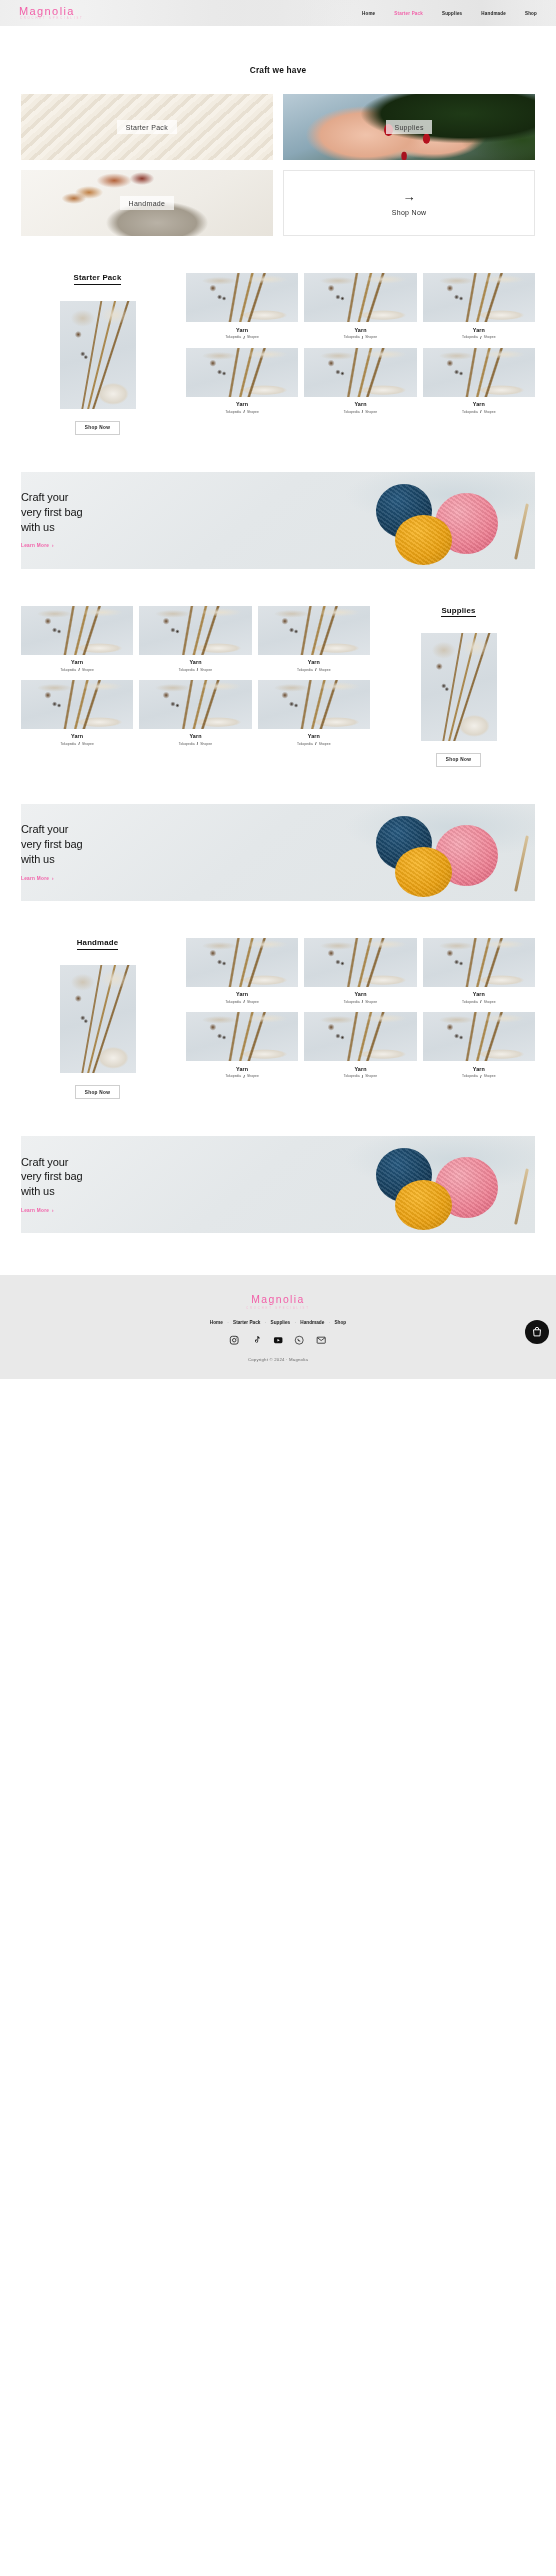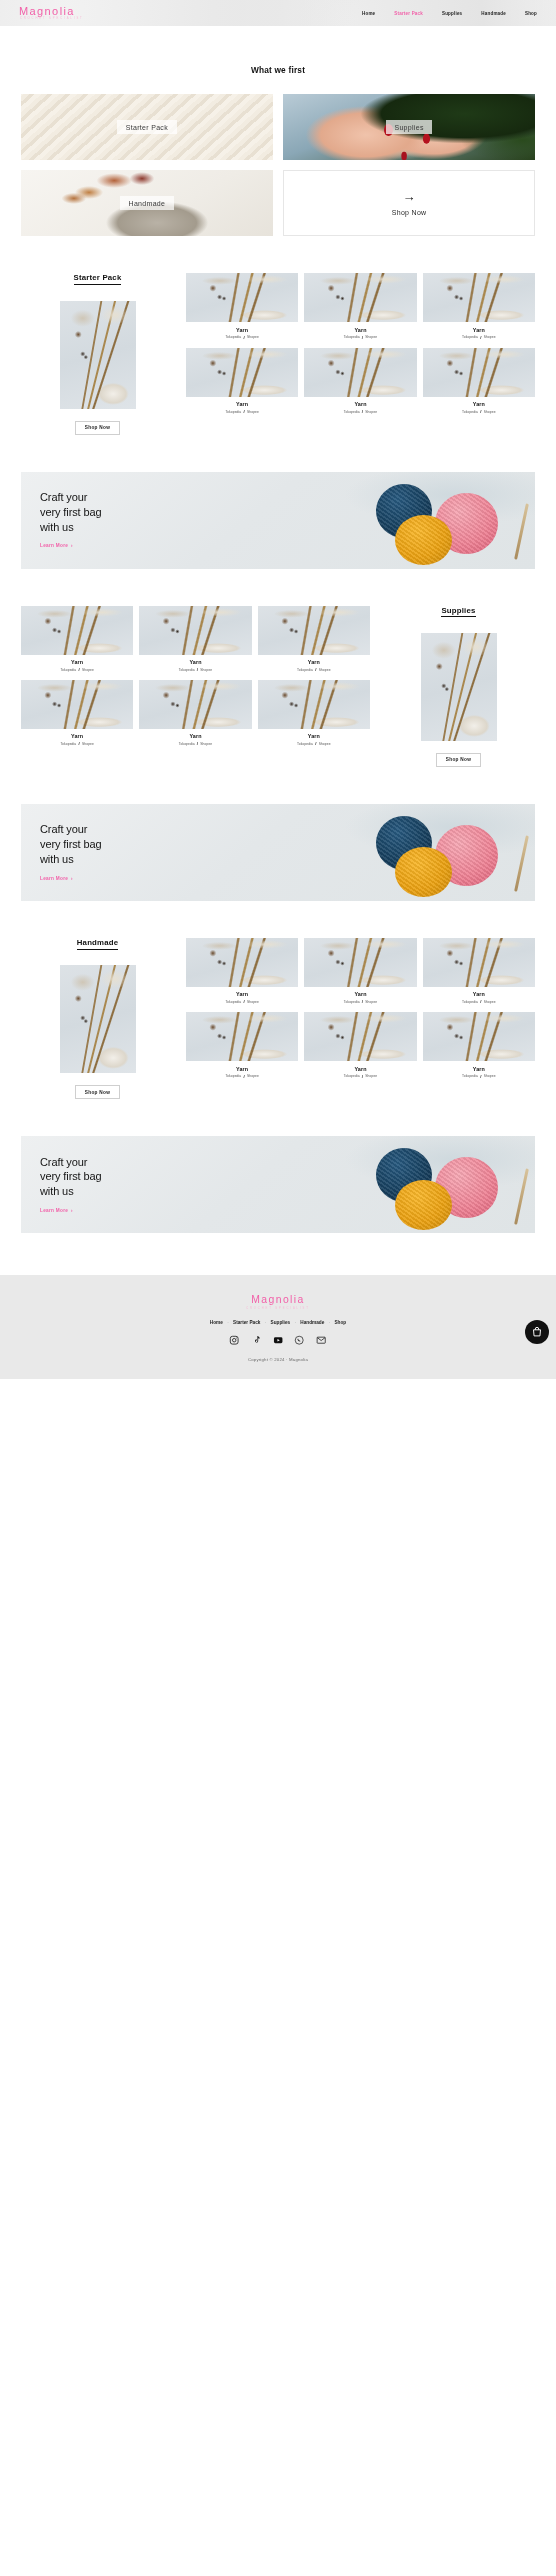--- a/index.html
+++ b/index.html
@@ -299,21 +299,21 @@
     content: ""; position: absolute; inset: 0; border-radius: inherit;
     background: repeating-linear-gradient(35deg, rgba(255,255,255,.15) 0 1.7px, rgba(0,0,0,.1) 1.7px 3.5px);
     opacity: .6;
   }
   .hook {
     position: absolute; right: 12px; bottom: 8.7px;
     width: 2.6px; height: 57px; border-radius: 1.7px;
     background: linear-gradient(180deg, #d8c39c 0%, #bda172 60%, #a98b5d 100%);
     transform: rotate(12deg);
   }
-  .cta-inner { position: relative; z-index: 3; padding-left: 19px; }
+  .cta-inner { position: relative; z-index: 3; }
   .cta-title {
     font-size: 11px;
     line-height: 1.34;
     color: #141414;
     font-weight: 400;
     letter-spacing: -0.1px;
   }
   .cta-link {
     margin-top: 8.7px;
     font-size: 4.7px;
@@ -373,21 +373,21 @@
     <div class="nav">
       <div class="nav-link">Home</div>
       <div class="nav-link active">Starter Pack</div>
       <div class="nav-link">Supplies</div>
       <div class="nav-link">Handmade</div>
       <div class="nav-link">Shop</div>
     </div>
   </div>
 
 
-  <div class="section-title-center">What we first</div>
+  <div class="section-title-center">Craft we have</div>
   <div class="cat-grid">
     <div class="cat-card">
       <div class="img-knit-cream"></div>
       <div class="cat-label">Starter Pack</div>
     </div>
     <div class="cat-card">
       <div class="img-hands"></div>
       <div class="cat-label">Supplies</div>
     </div>
     <div class="cat-card">

